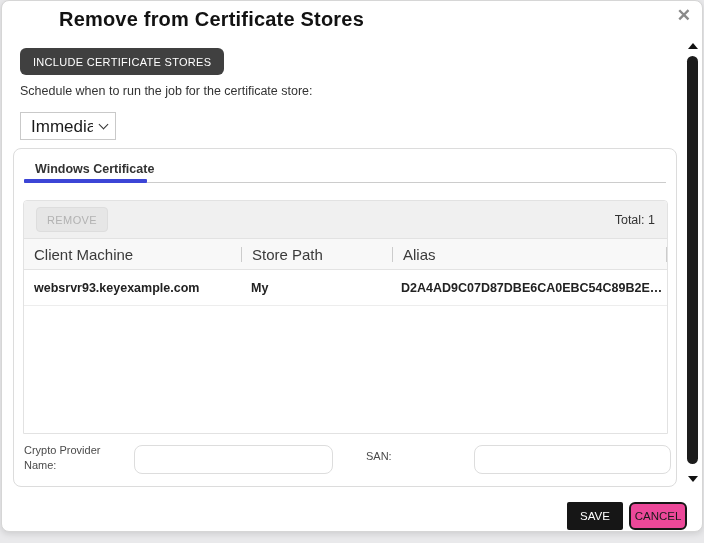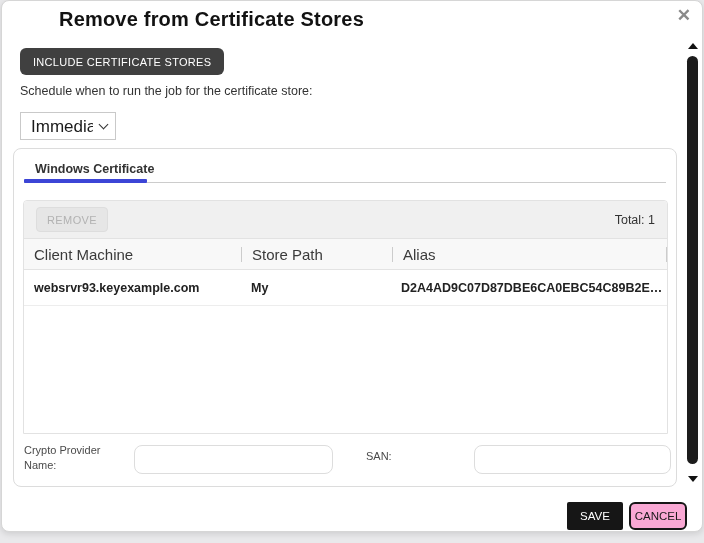--- a/index.html
+++ b/index.html
@@ -171,21 +171,21 @@
     position: absolute; right: 79px; top: 501px;
     width: 56px; height: 28px;
     background: #161616; color: #ffffff;
     border: none; border-radius: 2px;
     font-family: "Liberation Sans", sans-serif;
     font-size: 11.5px; cursor: pointer;
   }
   .cancel-btn {
     position: absolute; right: 15px; top: 501px;
     width: 58px; height: 28px;
-    background: #f9a8d4; color: #1a1a1a;
+    background: #ec4899; color: #1a1a1a;
     border: 2px solid #161616; border-radius: 6px;
     font-family: "Liberation Sans", sans-serif;
     font-size: 11.5px; cursor: pointer;
   }
 
   .scrollbar {
     position: absolute; right: 3px; top: 40px;
     width: 12px; height: 450px;
   }
   .scroll-up {

